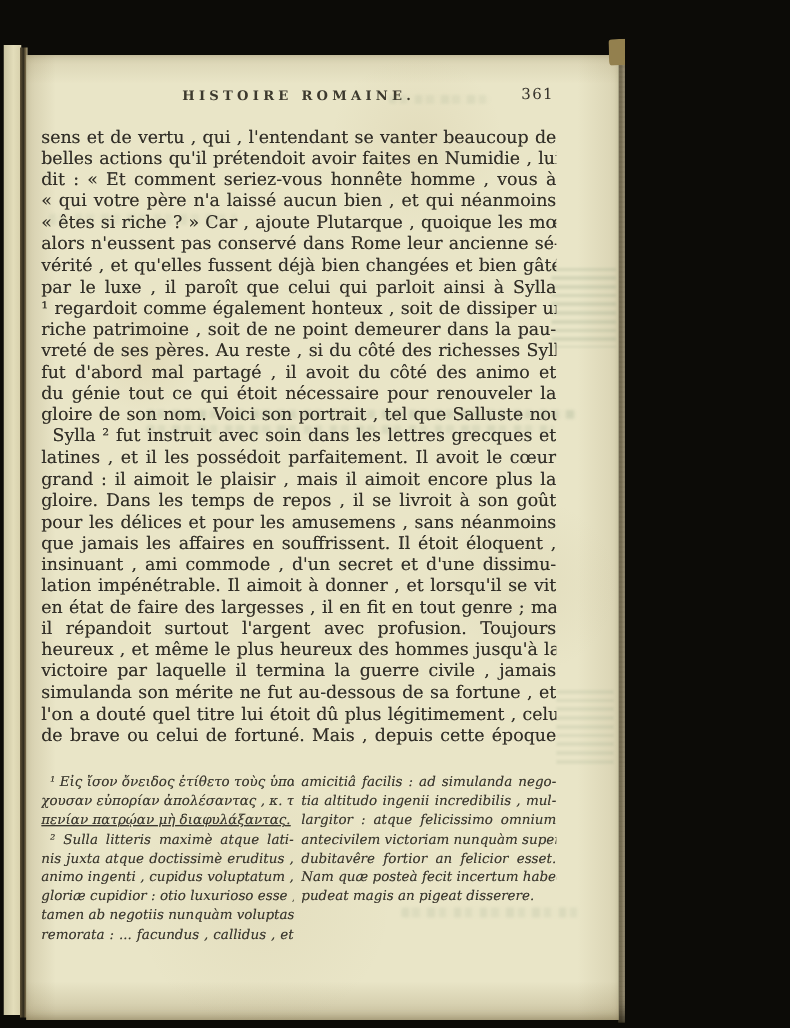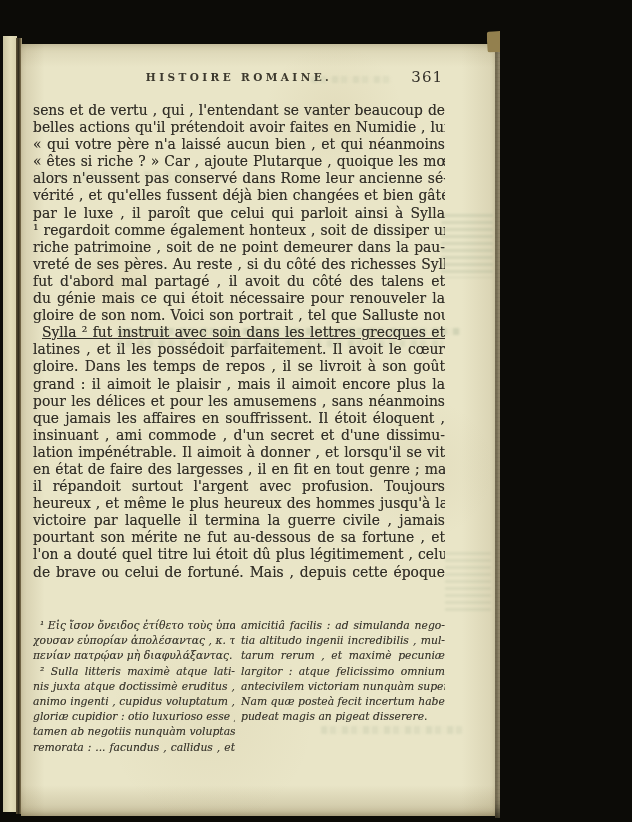--- a/index.html
+++ b/index.html
@@ -77,44 +77,44 @@
     box-shadow:-6px 0 10px -4px rgba(10,8,4,0.8);
   }
   
   .header-row{position:absolute;left:12px;top:27px;width:412px;height:16px;}
   .running-title{
     position:absolute;left:0;right:0;text-align:center;
     font-size:10.5px;font-weight:bold;letter-spacing:3.4px;color:#3c392e;
   }
   .page-number{
     position:absolute;right:2px;top:-3px;
-    font-size:15px;letter-spacing:1px;color:#34312a;
+    font-size:12px;letter-spacing:1px;color:#34312a;
   }
   .text-block{
     position:absolute;left:12px;top:58px;width:412px;
     color:#312e27;font-size:13.9px;
     text-shadow:0 0 0.5px rgba(49,46,39,0.55);
     word-spacing:0.6px;
   }
   .para .tl{height:17.1px;line-height:17.1px;white-space:nowrap;
     text-align:justify;text-align-last:justify;overflow:hidden;}
   #para1 .tl:last-child{text-align-last:left;}
-  #para2 .tl:first-child{text-indent:9px;text-decoration:underline;}
+  #para2 .tl:first-child{text-indent:9px;}
   .footnotes{
     position:absolute;left:12px;top:574px;width:412px;
     display:flex;gap:6px;color:#3a372e;
     text-shadow:0 0 0.4px rgba(58,55,46,0.5);
   }
   .fncol{font-size:10.8px;font-style:italic;}
   .fncol-left{width:202px;}
   .fncol-right{width:204px;}
   .fncol .fl{height:15.2px;line-height:15.2px;white-space:nowrap;
     text-align:justify;text-align-last:justify;overflow:hidden;}
   #fnleft .fl:nth-child(1),#fnleft .fl:nth-child(4){text-indent:7px;}
-  #fnleft .fl:nth-child(3){text-align-last:left;}
+  #fnleft .fl:nth-child(3){text-align-last:left;text-decoration:underline;}
   #fnright .fl:last-child{text-align-last:left;}
   
   .ghost{position:absolute;filter:blur(1.3px);opacity:0.4;border-radius:2px;
     background:repeating-linear-gradient(90deg, rgba(116,142,112,0.5) 0 6px,
       rgba(116,142,112,0.08) 6px 9px, rgba(116,142,112,0.4) 9px 15px,
       rgba(116,142,112,0.05) 15px 21px);}
   .ghost-v{position:absolute;filter:blur(1px);opacity:0.3;
     background:repeating-linear-gradient(180deg, rgba(116,142,112,0.55) 0 3px,
       transparent 3px 7px);}
 </style>
@@ -138,69 +138,70 @@
     <div class="ghost" style="left:96px;top:284px;width:344px;height:7px;"></div>
     <div class="ghost" style="left:96px;top:296px;width:326px;height:7px;opacity:.28;"></div>
     <div class="ghost-v" style="left:420px;top:170px;width:52px;height:64px;"></div>
     <div class="ghost-v" style="left:424px;top:508px;width:46px;height:62px;opacity:.22;"></div>
     <div class="ghost" style="left:300px;top:682px;width:142px;height:8px;opacity:.25;"></div>
 
     <div class="text-block">
       <div id="para1" class="para">
           <div class="tl">sens et de vertu , qui , l'entendant se vanter beaucoup des</div>
           <div class="tl">belles actions qu'il prétendoit avoir faites en Numidie , lui</div>
+          <div class="tl">dit : « Et comment seriez-vous honnête homme , vous à</div>
           <div class="tl">« qui votre père n'a laissé aucun bien , et qui néanmoins</div>
           <div class="tl">« êtes si riche ? » Car , ajoute Plutarque , quoique les mœurs</div>
           <div class="tl">alors n'eussent pas conservé dans Rome leur ancienne sé-</div>
           <div class="tl">vérité , et qu'elles fussent déjà bien changées et bien gâtées</div>
           <div class="tl">par le luxe , il paroît que celui qui parloit ainsi à Sylla</div>
           <div class="tl">¹ regardoit comme également honteux , soit de dissiper un</div>
           <div class="tl">riche patrimoine , soit de ne point demeurer dans la pau-</div>
           <div class="tl">vreté de ses pères. Au reste , si du côté des richesses Sylla</div>
-          <div class="tl">fut d'abord mal partagé , il avoit du côté des talens et</div>
-          <div class="tl">du génie mais ce qui étoit nécessaire pour renouveler la</div>
+          <div class="tl">fut d'abord mal partagé , il avoit du côté des animo et</div>
+          <div class="tl">du génie tout ce qui étoit nécessaire pour renouveler la</div>
           <div class="tl">gloire de son nom. Voici son portrait , tel que Salluste nous</div>
         </div>
       <div id="para2" class="para">
           <div class="tl">Sylla ² fut instruit avec soin dans les lettres grecques et</div>
           <div class="tl">latines , et il les possédoit parfaitement. Il avoit le cœur</div>
+          <div class="tl">grand : il aimoit le plaisir , mais il aimoit encore plus la</div>
           <div class="tl">gloire. Dans les temps de repos , il se livroit à son goût</div>
-          <div class="tl">grand : il aimoit le plaisir , mais il aimoit encore plus la</div>
           <div class="tl">pour les délices et pour les amusemens , sans néanmoins</div>
           <div class="tl">que jamais les affaires en souffrissent. Il étoit éloquent ,</div>
           <div class="tl">insinuant , ami commode , d'un secret et d'une dissimu-</div>
           <div class="tl">lation impénétrable. Il aimoit à donner , et lorsqu'il se vit</div>
           <div class="tl">en état de faire des largesses , il en fit en tout genre ; mais</div>
           <div class="tl">il répandoit surtout l'argent avec profusion. Toujours</div>
           <div class="tl">heureux , et même le plus heureux des hommes jusqu'à la</div>
           <div class="tl">victoire par laquelle il termina la guerre civile , jamais</div>
-          <div class="tl">pourtant son mérite ne fut au-dessous de sa fortune , et</div>
+          <div class="tl">simulanda son mérite ne fut au-dessous de sa fortune , et</div>
           <div class="tl">l'on a douté quel titre lui étoit dû plus légitimement , celui</div>
           <div class="tl">de brave ou celui de fortuné. Mais , depuis cette époque</div>
         </div>
     </div>
 
     <div class="footnotes">
       <div id="fnleft" class="fncol fncol-left">
           <div class="fl">¹ Εἰς ἴσον ὄνειδος ἐτίθετο τοὺς ὑπαρ-</div>
           <div class="fl">χουσαν εὐπορίαν ἀπολέσαντας , κ. τοὺς</div>
           <div class="fl">πενίαν πατρῴαν μὴ διαφυλάξαντας.</div>
           <div class="fl">² Sulla litteris maximè atque lati-</div>
           <div class="fl">nis juxta atque doctissimè eruditus ,</div>
           <div class="fl">animo ingenti , cupidus voluptatum ,</div>
           <div class="fl">gloriæ cupidior : otio luxurioso esse ,</div>
           <div class="fl">tamen ab negotiis nunquàm voluptas</div>
           <div class="fl">remorata : ... facundus , callidus , et</div>
         </div>
       <div id="fnright" class="fncol fncol-right">
           <div class="fl">amicitiâ facilis : ad simulanda nego-</div>
           <div class="fl">tia altitudo ingenii incredibilis , mul-</div>
-          <div class="fl">tarum rerum , et maximè pecuniæ</div>
           <div class="fl">largitor : atque felicissimo omnium</div>
           <div class="fl">antecivilem victoriam nunquàm super</div>
+          <div class="fl">dubitavêre fortior an felicior esset.</div>
           <div class="fl">Nam quæ posteà fecit incertum habeo</div>
           <div class="fl">pudeat magis an pigeat disserere.</div>
         </div>
     </div>
 
   </div>
 
   <div class="fore-edge"></div>
   <div class="edge-sliver"></div>
   <div class="cover-right"></div>

